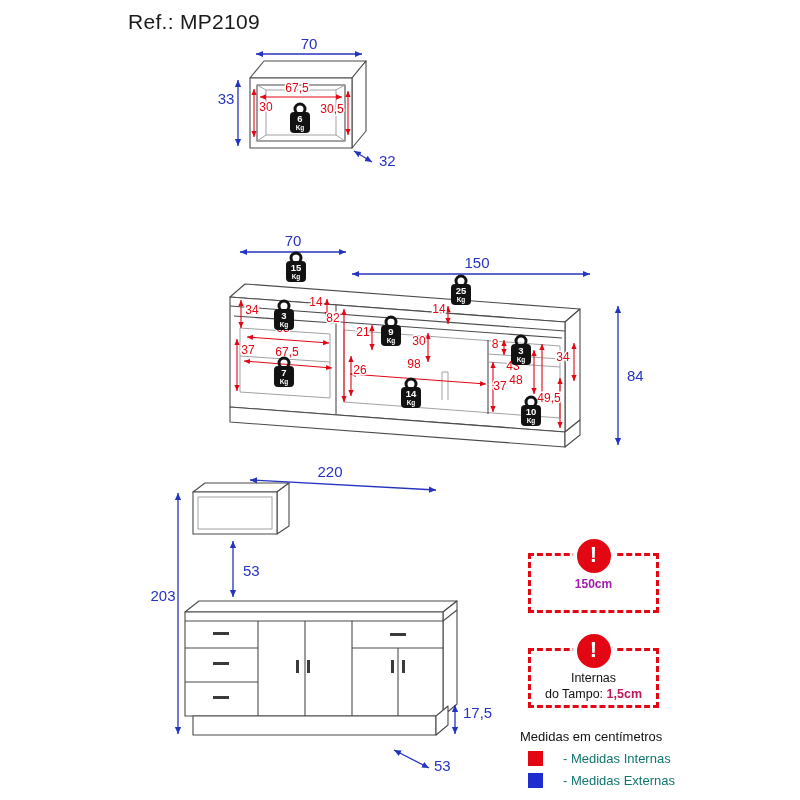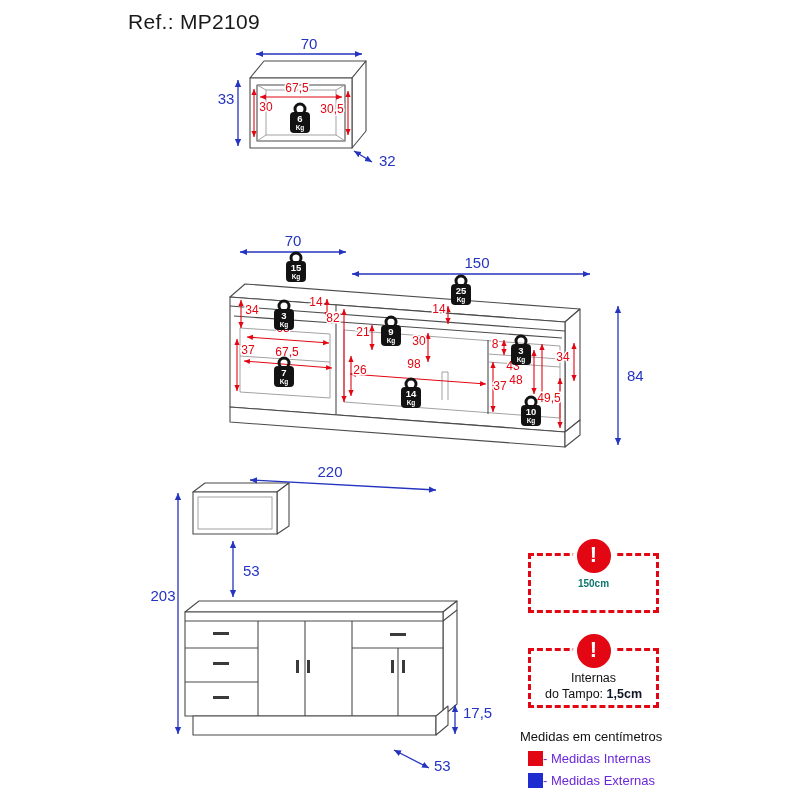--- a/index.html
+++ b/index.html
@@ -17,28 +17,28 @@
   .tr{fill:#e30613;font-size:12px;text-anchor:middle;paint-order:stroke;stroke:#fff;stroke-width:3px;}
   .tb{fill:#2433c0;font-size:15px;text-anchor:middle;paint-order:stroke;stroke:#fff;stroke-width:3px;}
   .as{text-anchor:start;}
   .bh{fill:none;stroke:#121212;stroke-width:3;}
   .bb{fill:#121212;}
   .bt{fill:#fff;font-size:9.5px;font-weight:bold;text-anchor:middle;}
   .bk{fill:#fff;font-size:6.5px;font-weight:bold;text-anchor:middle;}
   .info-box{position:absolute;width:131px;height:60px;box-sizing:border-box;
     border:3px dashed #e30613;background:#fff;text-align:center;padding-top:19px;}
   .ib-line{font-size:12.5px;color:#111;line-height:16px;}
-  .ib-strong{font-size:10px;color:#0f766e;font-weight:bold;line-height:18px;}
-  .ib-red{color:#0f172a;font-weight:bold;}
+  .ib-strong{font-size:12px;color:#a21caf;font-weight:bold;line-height:18px;}
+  .ib-red{color:#be185d;font-weight:bold;}
   .warn{position:absolute;left:50%;top:-21px;transform:translateX(-50%);
     width:34px;height:34px;border-radius:50%;background:#e30613;border:4px solid #fff;
     color:#fff;font-weight:bold;font-size:22px;line-height:32px;text-align:center;}
   .legend{position:absolute;left:520px;top:729px;width:162px;}
   .lg-title{font-size:13px;color:#111;text-align:left;}
-  .lg-row{display:flex;align-items:center;gap:0;margin:7px 0 0 8px;font-size:13px;color:#6d28d9;}
+  .lg-row{display:flex;align-items:center;gap:20px;margin:7px 0 0 8px;font-size:13px;color:#0f766e;}
   .sw{width:15px;height:15px;flex:0 0 15px;}
   .sw-red{background:#e30613;}
   .sw-blue{background:#1f2dd0;}
 </style>
 </head>
 <body>
 
 <div id="stage">
 
   <div class="title">Ref.: MP2109</div>

